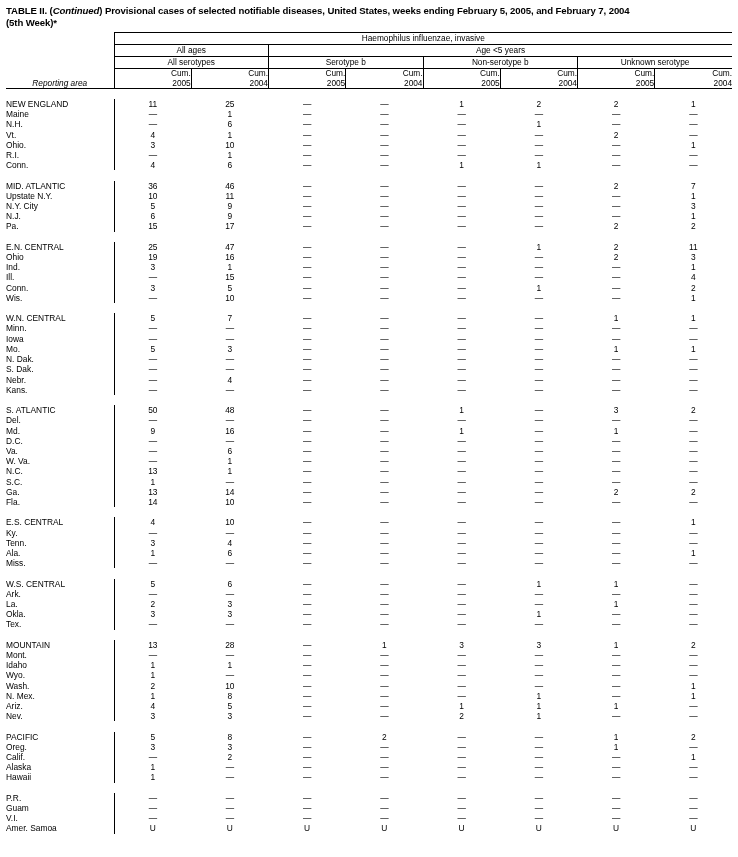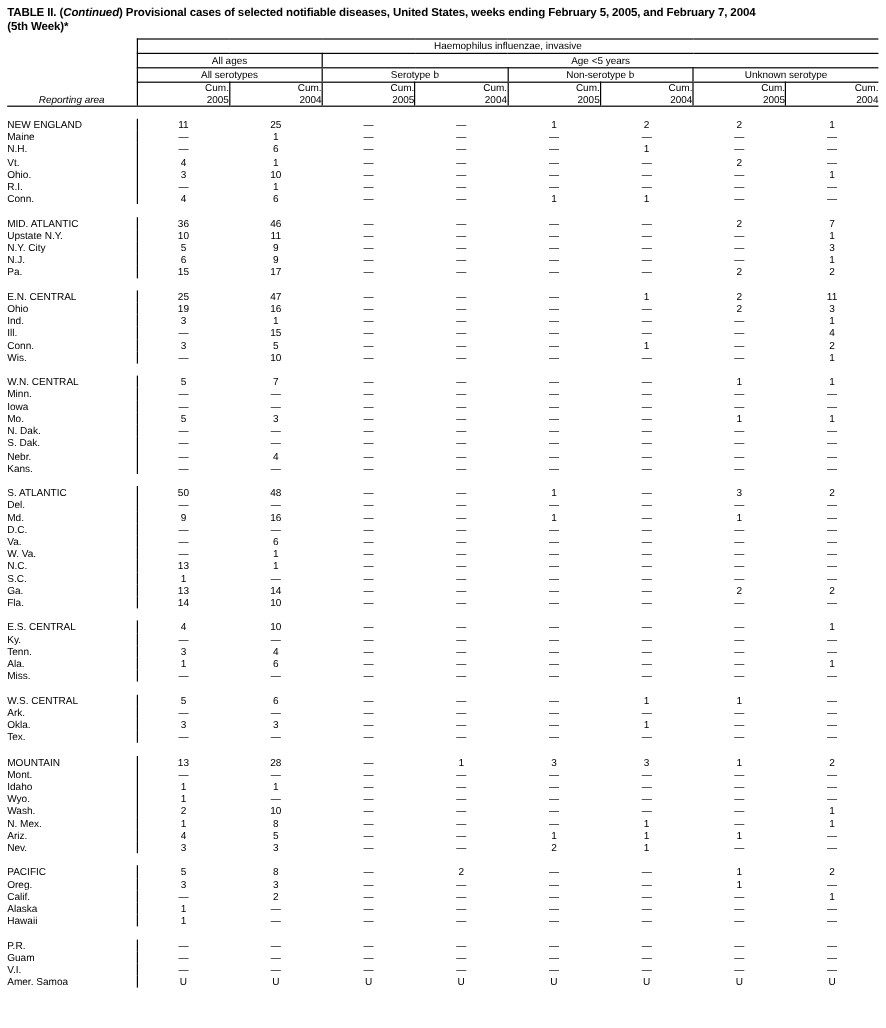--- a/index.html
+++ b/index.html
@@ -658,20 +658,31 @@
           <td class="num vleft">—</td>
           <td class="num">—</td>
           <td class="num">—</td>
           <td class="num">—</td>
           <td class="num">—</td>
           <td class="num">—</td>
           <td class="num">—</td>
           <td class="num">—</td>
         </tr>
         <tr>
+          <td class="area">La.</td>
+          <td class="num vleft">2</td>
+          <td class="num">3</td>
+          <td class="num">—</td>
+          <td class="num">—</td>
+          <td class="num">—</td>
+          <td class="num">—</td>
+          <td class="num">1</td>
+          <td class="num">—</td>
+        </tr>
+        <tr>
           <td class="area">Okla.</td>
           <td class="num vleft">3</td>
           <td class="num">3</td>
           <td class="num">—</td>
           <td class="num">—</td>
           <td class="num">—</td>
           <td class="num">1</td>
           <td class="num">—</td>
           <td class="num">—</td>
         </tr>

